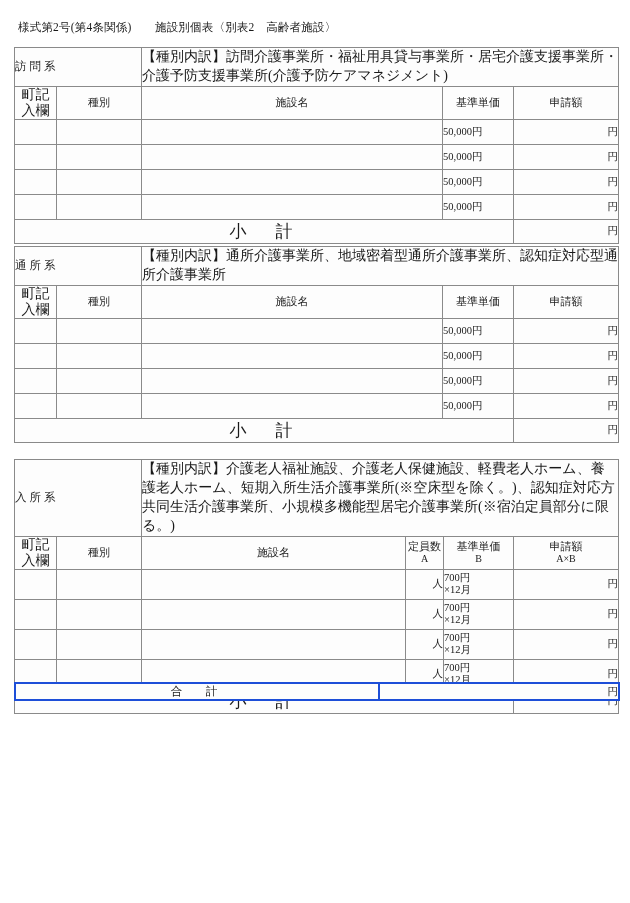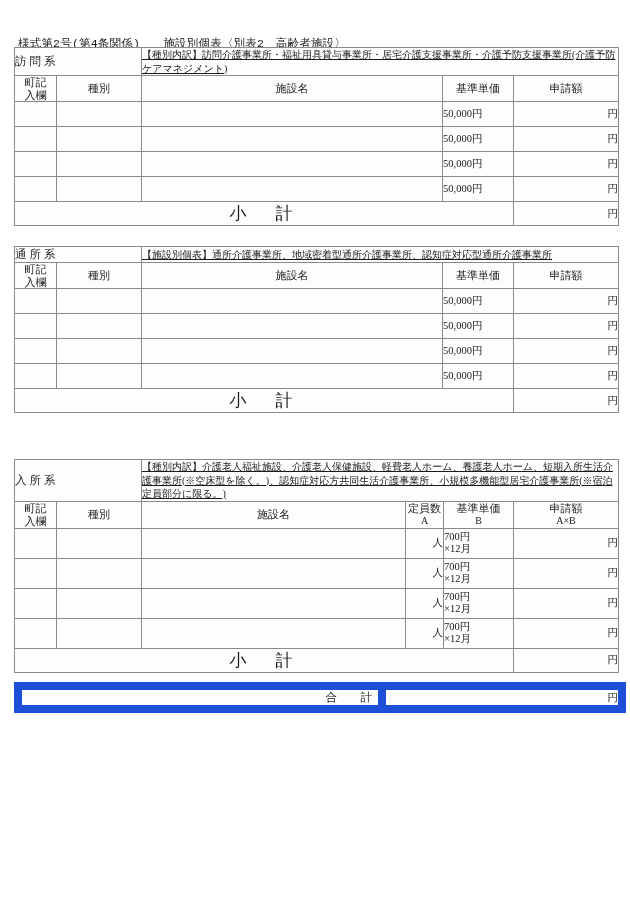--- a/index.html
+++ b/index.html
@@ -18,25 +18,24 @@
   .page {
     width: 630px;
     height: 903px;
     box-sizing: border-box;
     padding: 0;
     position: relative;
   }
   .doc-title {
     position: absolute;
     left: 18px;
-    top: 36px;
+    top: 20px;
     font-size: 11.5px;
     letter-spacing: 0.2px;
     white-space: pre;
-    font-family: Liberation Mono, monospace;
   }
 
   .tbl-wrap {
     position: absolute;
     left: 14px;
     width: 604px;
   }
   table.form-table {
     border-collapse: collapse;
     width: 604px;
@@ -51,35 +50,34 @@
   }
 
   
   .sect-label {
     font-size: 11.5px;
     letter-spacing: 3px;
     padding: 4px 0 4px 3px;
   }
   .sect-breakdown {
     text-align: left;
-    font-size: 10px;
+    font-size: 14px;
     line-height: 1.35;
     padding: 2px 4px 2px 5px;
-    text-decoration: underline;
   }
 
   
   .col-head {
     text-align: center;
     font-size: 11px;
     padding: 4px 0;
     line-height: 1.25;
   }
   .col-head.small {
-    font-size: 11px;
+    font-size: 14px;
     line-height: 1.15;
     letter-spacing: 0;
   }
   .col-head .sub {
     display: block;
     font-size: 10px;
     font-family: "Liberation Serif", serif;
   }
 
   
@@ -119,24 +117,23 @@
   }
 
   
   table.total-table {
     border-collapse: collapse;
     width: 604px;
     table-layout: fixed;
     font-size: 11.5px;
   }
   table.total-table td {
-    border: 8px solid #1d4ed8;
+    border: 2px solid #1d4ed8;
     padding: 0;
     background: #fdfdfd;
-    text-align: right;
   }
   .total-label {
     text-align: center;
     letter-spacing: 6px;
     padding: 6px 0;
     font-size: 11.5px;
   }
   .total-amount {
     text-align: right;
     padding: 0 8px 4px 0;
@@ -216,21 +213,21 @@
       <colgroup>
         <col style="width:42px">
           <col style="width:85px">
           <col style="width:301px">
         <col style="width:71px">
           <col style="width:105px">
       </colgroup>
       <tbody>
         <tr>
           <td colspan="2" class="sect-label">通所系</td>
-          <td colspan="3" class="sect-breakdown">【施設別個表】通所介護事業所、地域密着型通所介護事業所、認知症対応型通所介護事業所</td>
+          <td colspan="3" class="sect-breakdown">【種別内訳】通所介護事業所、地域密着型通所介護事業所、認知症対応型通所介護事業所</td>
         </tr>
         <tr>
           <td class="col-head small">
             <span>町記</span><br>
             <span>入欄</span>
           </td>
           <td class="col-head">種別</td>
           <td class="col-head">施設名</td>
           <td class="col-head">基準単価</td>
           <td class="col-head">申請額</td>

